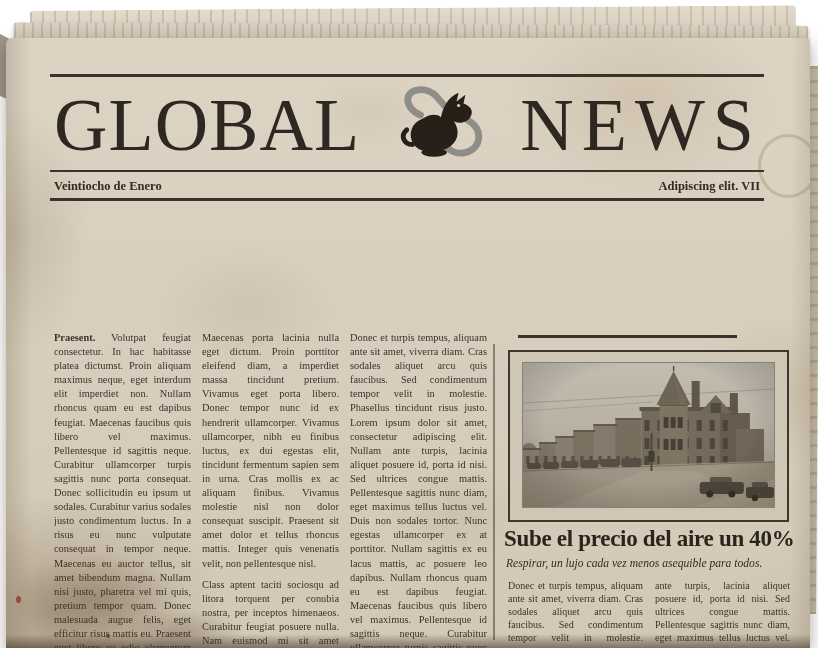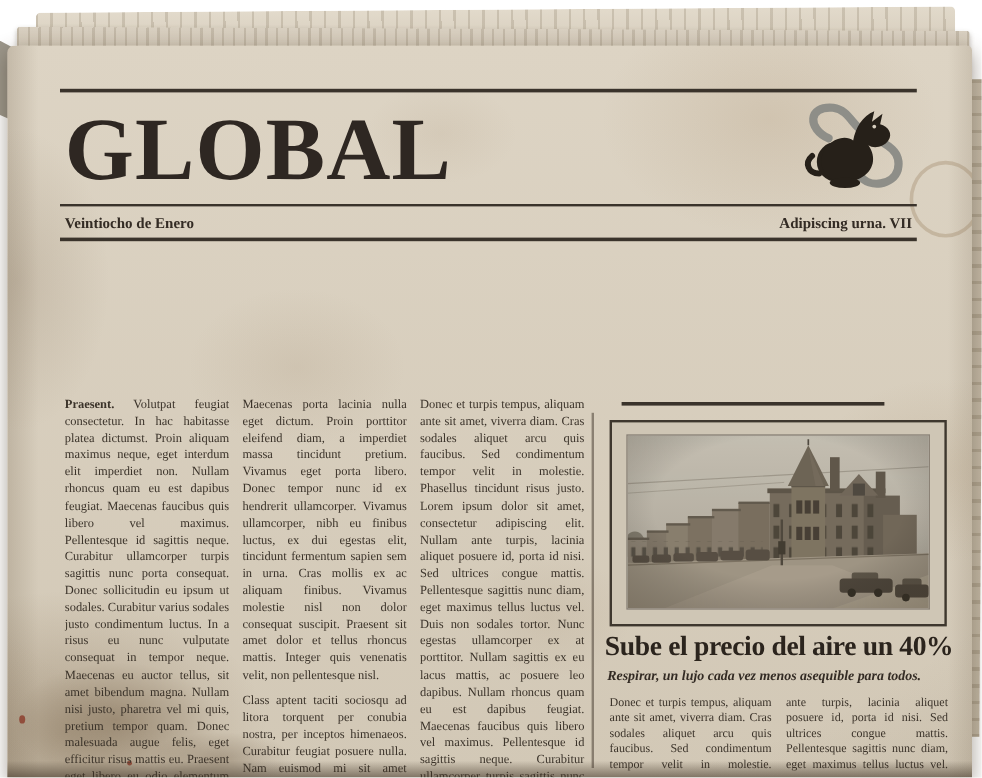--- a/index.html
+++ b/index.html
@@ -74,21 +74,21 @@
   
   .rule{position:absolute;background:#3a332b;}
   .rule-top{left:44px;top:36px;width:714px;height:3px;}
   .rule-mid{left:44px;top:132px;width:714px;height:2px;}
   .rule-bot{left:44px;top:160px;width:714px;height:3px;}
   .masthead{
     position:absolute;left:48px;top:44px;width:708px;height:86px;
     display:flex;align-items:center;justify-content:space-between;
   }
   .masthead-word{
-    font-weight:700;font-size:74px;line-height:84px;color:#2e2722;
+    font-weight:400;font-size:74px;line-height:84px;color:#2e2722;
     letter-spacing:1px;white-space:nowrap;
   }
   .masthead-word.news{letter-spacing:8px;}
   .logo{width:104px;height:86px;flex:0 0 auto;}
   
   .dateline{
     position:absolute;left:48px;top:138px;width:706px;height:20px;
     display:flex;align-items:center;justify-content:space-between;
     font-weight:700;font-size:12.5px;color:#332b24;gap:12px;
   }
@@ -119,21 +119,21 @@
     background:#b5b0a6;overflow:hidden;
   }
   .photo svg{display:block;width:100%;height:100%;}
   .headline{
     position:absolute;left:498px;top:487px;width:296px;
     font-weight:700;font-size:23px;line-height:27px;letter-spacing:-.3px;
     color:#2b241d;white-space:nowrap;
   }
   .subhead{
     position:absolute;left:500px;top:519px;width:292px;
-    font-weight:700;font-style:italic;font-size:11.6px;color:#332b24;
+    font-weight:400;font-style:italic;font-size:11.6px;color:#332b24;
     white-space:nowrap;
   }
   .minicols{
     position:absolute;left:502px;top:541px;width:282px;height:64px;
     display:flex;gap:12px;overflow:hidden;
   }
   .minicol{
     flex:0 0 135px;width:135px;font-size:10px;line-height:13px;
     text-align:justify;color:#3b332a;overflow:hidden;
   }
@@ -158,26 +158,27 @@
   <div class="masthead">
     <span class="masthead-word">GLOBAL</span>
     <svg class="logo" viewBox="0 0 100 88">
       <path d="M30,34 C12,26 12,6 34,8 C48,10 50,24 62,30 C80,39 93,45 89,61 C85,74 65,77 57,66 C53,60 56,53 62,51" fill="none" stroke="#8e8e88" stroke-width="7" stroke-linecap="round"></path>
       <circle cx="37" cy="54" r="17" fill="#262019"></circle>
       <path d="M36,70 C24,66 20,52 28,42 C34,34 45,31 51,36 C53,25 59,15 69,11 L67,20 L76,13 L74,22 C81,24 85,30 81,36 C77,42 68,43 64,40 C71,50 69,62 57,68 C50,71.5 42,72 36,70 Z" fill="#262019"></path>
       <ellipse cx="44" cy="72" rx="13" ry="4.5" fill="#262019"></ellipse>
       <path d="M22,64 C13,64 9,55 16,49" fill="none" stroke="#262019" stroke-width="5" stroke-linecap="round"></path>
       <circle cx="69" cy="24" r="1.6" fill="#d8cfc0"></circle>
     </svg>
+    <span class="masthead-word news">NEWS</span>
   </div>
   <div class="rule rule-mid"></div>
 
   <div class="dateline">
     <span>Veintiocho de Enero</span>
-    <span>Adipiscing urna. VII</span>
+    <span>Adipiscing elit. VII</span>
   </div>
   <div class="rule rule-bot"></div>
 
   <div class="columns">
     <div class="col">
       <p><b>Praesent.</b><span> Volutpat feugiat consectetur. In hac habitasse platea dictumst. Proin aliquam maximus neque, eget interdum elit imperdiet non. Nullam rhoncus quam eu est dapibus feugiat. Maecenas faucibus quis libero vel maximus. Pellentesque id sagittis neque. Curabitur ullamcorper turpis sagittis nunc porta consequat. Donec sollicitudin eu ipsum ut sodales. Curabitur varius sodales justo condimentum luctus. In a risus eu nunc vulputate consequat in tempor neque. Maecenas eu auctor tellus, sit amet bibendum magna. Nullam nisi justo, pharetra vel mi quis, pretium tempor quam. Donec malesuada augue felis, eget efficitur risus mattis eu. Praesent eget libero eu odio elementum dictum. Ut porttitor sollicitudin purus a egestas. Integer nec mi augue. Pellentesque ultricies non diam a interdum. Donec mauris neque, efficitur nec vulputate at, cursus id arcu. Cras egestas, odio nec hendrerit pretium, eros ante molestie felis, vestibulum consequat nunc ipsum nec nisl. Integer molestie elementum nisi, vel varius nisi. Cras fermentum enim ut eleifend maximus.</span></p>
     </div>
     <div class="col">
       <p>Maecenas porta lacinia nulla eget dictum. Proin porttitor eleifend diam, a imperdiet massa tincidunt pretium. Vivamus eget porta libero. Donec tempor nunc id ex hendrerit ullamcorper. Vivamus ullamcorper, nibh eu finibus luctus, ex dui egestas elit, tincidunt fermentum sapien sem in urna. Cras mollis ex ac aliquam finibus. Vivamus molestie nisl non dolor consequat suscipit. Praesent sit amet dolor et tellus rhoncus mattis. Integer quis venenatis velit, non pellentesque nisl.</p>
       <p>Class aptent taciti sociosqu ad litora torquent per conubia nostra, per inceptos himenaeos. Curabitur feugiat posuere nulla. Nam euismod mi sit amet tempor hendrerit. Proin sollicitudin rutrum urna ac posuere. Vestibulum vitae facilisis elit. Suspendisse imperdiet magna ut quam aliquam, non scelerisque tortor tristique. Aenean tempus viverra odio, non vestibulum mi fermentum a. Morbi ultrices orci molestie ex vulputate tincidunt. Sed vulputate libero nulla, at pulvinar ante cursus sed. Suspendisse sit amet ultrices erat. Donec iaculis fermen-</p>

